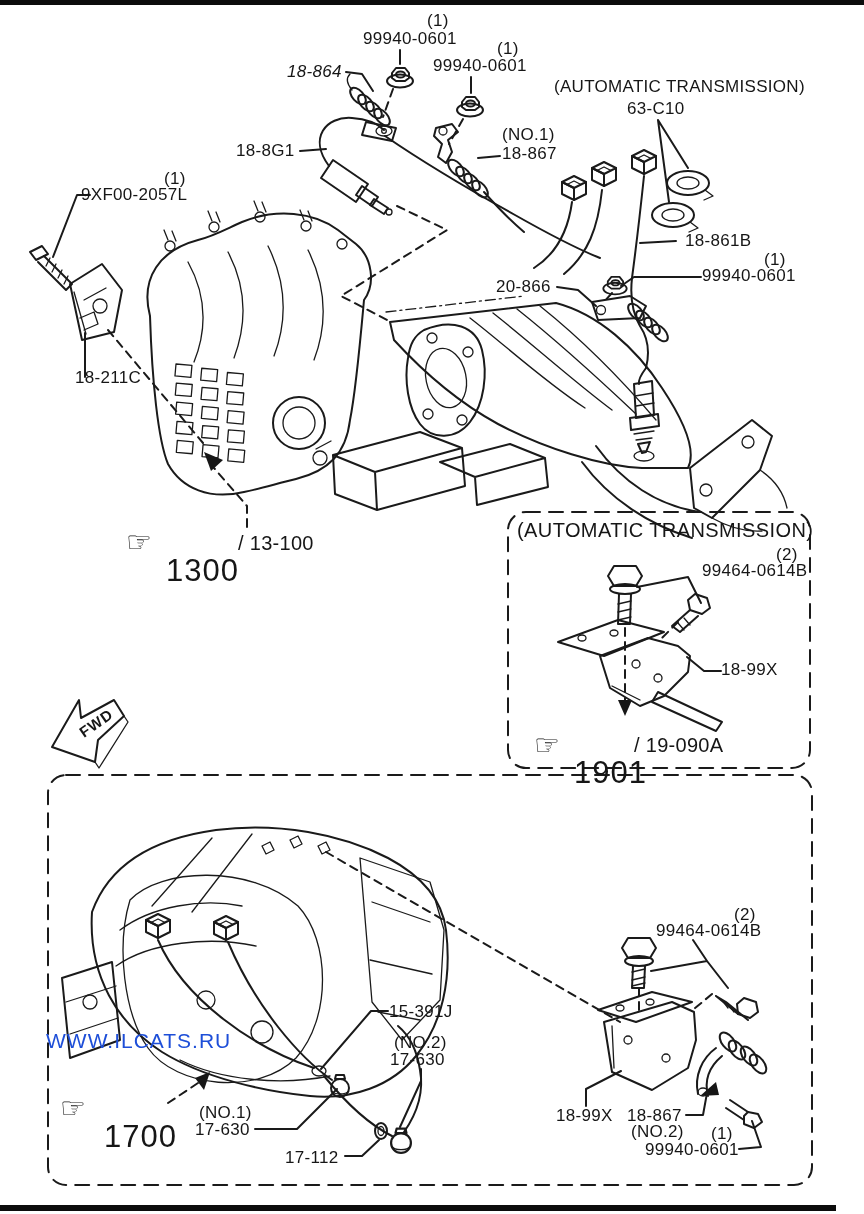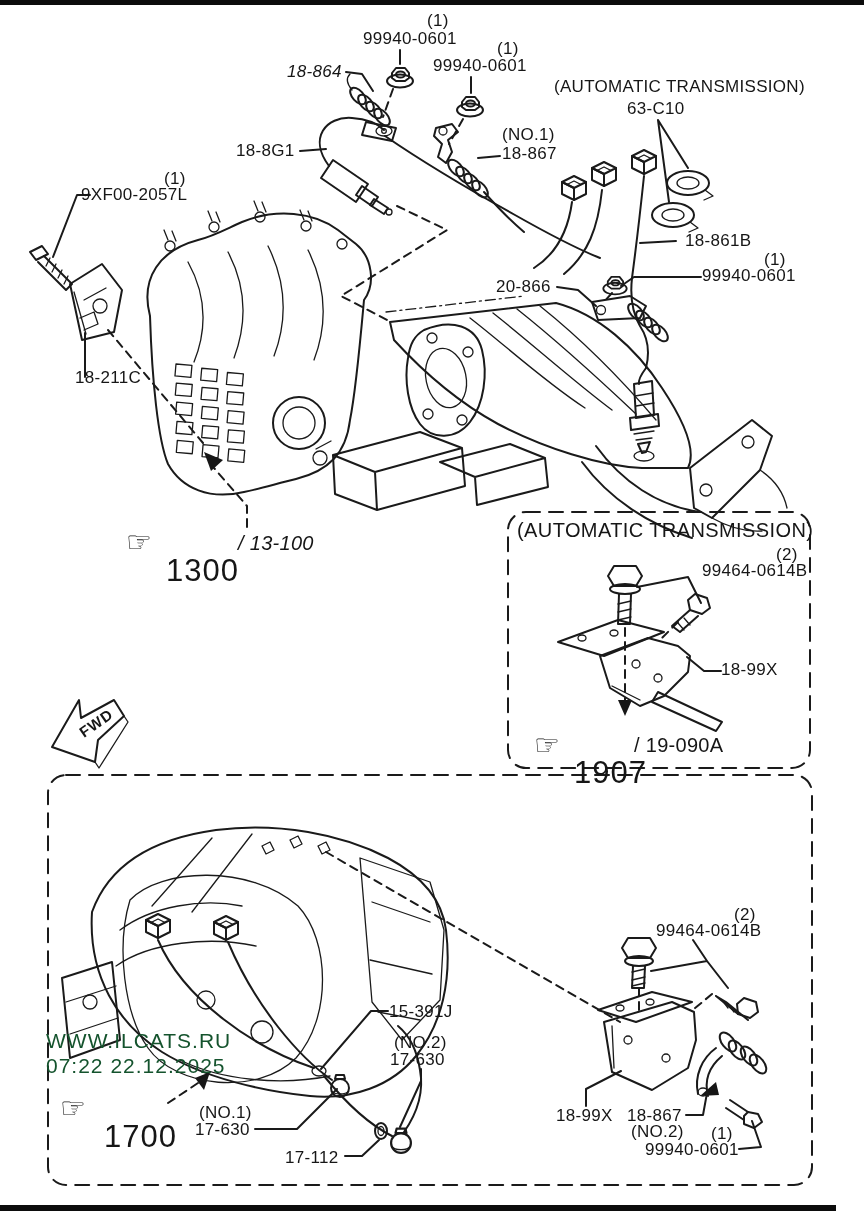--- a/index.html
+++ b/index.html
@@ -7,21 +7,21 @@
           font-family:"Liberation Sans",sans-serif;color:#161616;overflow:hidden;}
   .bar{position:absolute;background:#0c0c0c;}
   svg{position:absolute;left:0;top:0;}
   .art{stroke:#1a1a1a;fill:none;stroke-width:2;stroke-linecap:round;stroke-linejoin:round;}
   .thin{stroke-width:1.3;}
   .lbl{position:absolute;font-size:17px;line-height:1.12;white-space:nowrap;letter-spacing:.3px;}
   .ttl{font-size:20px;letter-spacing:.4px;}
   .big{font-size:31px;letter-spacing:1px;margin-top:32px;}
   .mid{font-size:20px;}
   .hand{font-size:29px;line-height:1;}
-  .wm{position:absolute;color:#14532d;font-size:21px;line-height:25px;letter-spacing:1px;z-index:5;}
+  .wm{position:absolute;color:#1d4ed8;font-size:21px;line-height:25px;letter-spacing:1px;z-index:5;}
 </style>
 </head>
 <body>
 
 <div class="canvas">
 
   <div class="bar" style="left:0;top:0;width:864px;height:5px;"></div>
   <div class="bar" style="left:0;top:1205px;width:836px;height:6px;"></div>
 
   <svg width="864" height="1214" viewBox="0 0 864 1214">
@@ -294,44 +294,43 @@
   <div class="lbl" style="left:677px;top:231px;margin-left:8px;">18-861B</div>
   <div class="lbl" style="left:764px;top:250px;">(1)</div>
   <div class="lbl" style="left:702px;top:266px;">99940-0601</div>
   <div class="lbl" style="left:496px;top:277px;">20-866</div>
   <div class="lbl" style="left:164px;top:169px;">(1)</div>
   <div class="lbl" style="left:81px;top:185px;">9XF00-2057L</div>
   <div class="lbl" style="left:51px;top:368px;margin-left:24px;">18-211C</div>
 
   <div class="lbl hand" style="left:126px;top:528px;">☞</div>
   <div class="lbl big" style="left:166px;top:522px;">1300</div>
-  <div class="lbl mid" style="left:238px;top:532px;font-style:italic;">/ 13-100</div>
+  <div class="lbl mid" style="left:238px;top:532px;">/ 13-100</div>
 
   <div class="lbl ttl" style="left:517px;top:519px;">(AUTOMATIC TRANSMISSION)</div>
   <div class="lbl" style="left:776px;top:545px;">(2)</div>
   <div class="lbl" style="left:702px;top:561px;">99464-0614B</div>
   <div class="lbl" style="left:721px;top:660px;">18-99X</div>
   <div class="lbl hand" style="left:534px;top:731px;">☞</div>
-  <div class="lbl big" style="left:574px;top:724px;">1907</div>
+  <div class="lbl big" style="left:574px;top:724px;">1901</div>
   <div class="lbl mid" style="left:634px;top:734px;">/ 19-090A</div>
 
   <div class="lbl" style="left:389px;top:1002px;">15-391J</div>
   <div class="lbl" style="left:394px;top:1033px;">(NO.2)</div>
   <div class="lbl" style="left:390px;top:1050px;">17-630</div>
   <div class="lbl hand" style="left:60px;top:1094px;">☞</div>
   <div class="lbl big" style="left:104px;top:1088px;">1700</div>
   <div class="lbl" style="left:199px;top:1103px;">(NO.1)</div>
   <div class="lbl" style="left:195px;top:1120px;">17-630</div>
   <div class="lbl" style="left:285px;top:1148px;">17-112</div>
   <div class="lbl" style="left:734px;top:905px;">(2)</div>
   <div class="lbl" style="left:656px;top:921px;">99464-0614B</div>
   <div class="lbl" style="left:556px;top:1106px;">18-99X</div>
   <div class="lbl" style="left:627px;top:1106px;">18-867</div>
   <div class="lbl" style="left:631px;top:1122px;">(NO.2)</div>
   <div class="lbl" style="left:711px;top:1124px;">(1)</div>
   <div class="lbl" style="left:645px;top:1140px;">99940-0601</div>
 
   <div class="wm" style="left:46px;top:1028px;">
     <div>WWW.ILCATS.RU</div>
-    <div>07:22 22.12.2025</div>
   </div>
 
 </div>
 
 </body></html>

